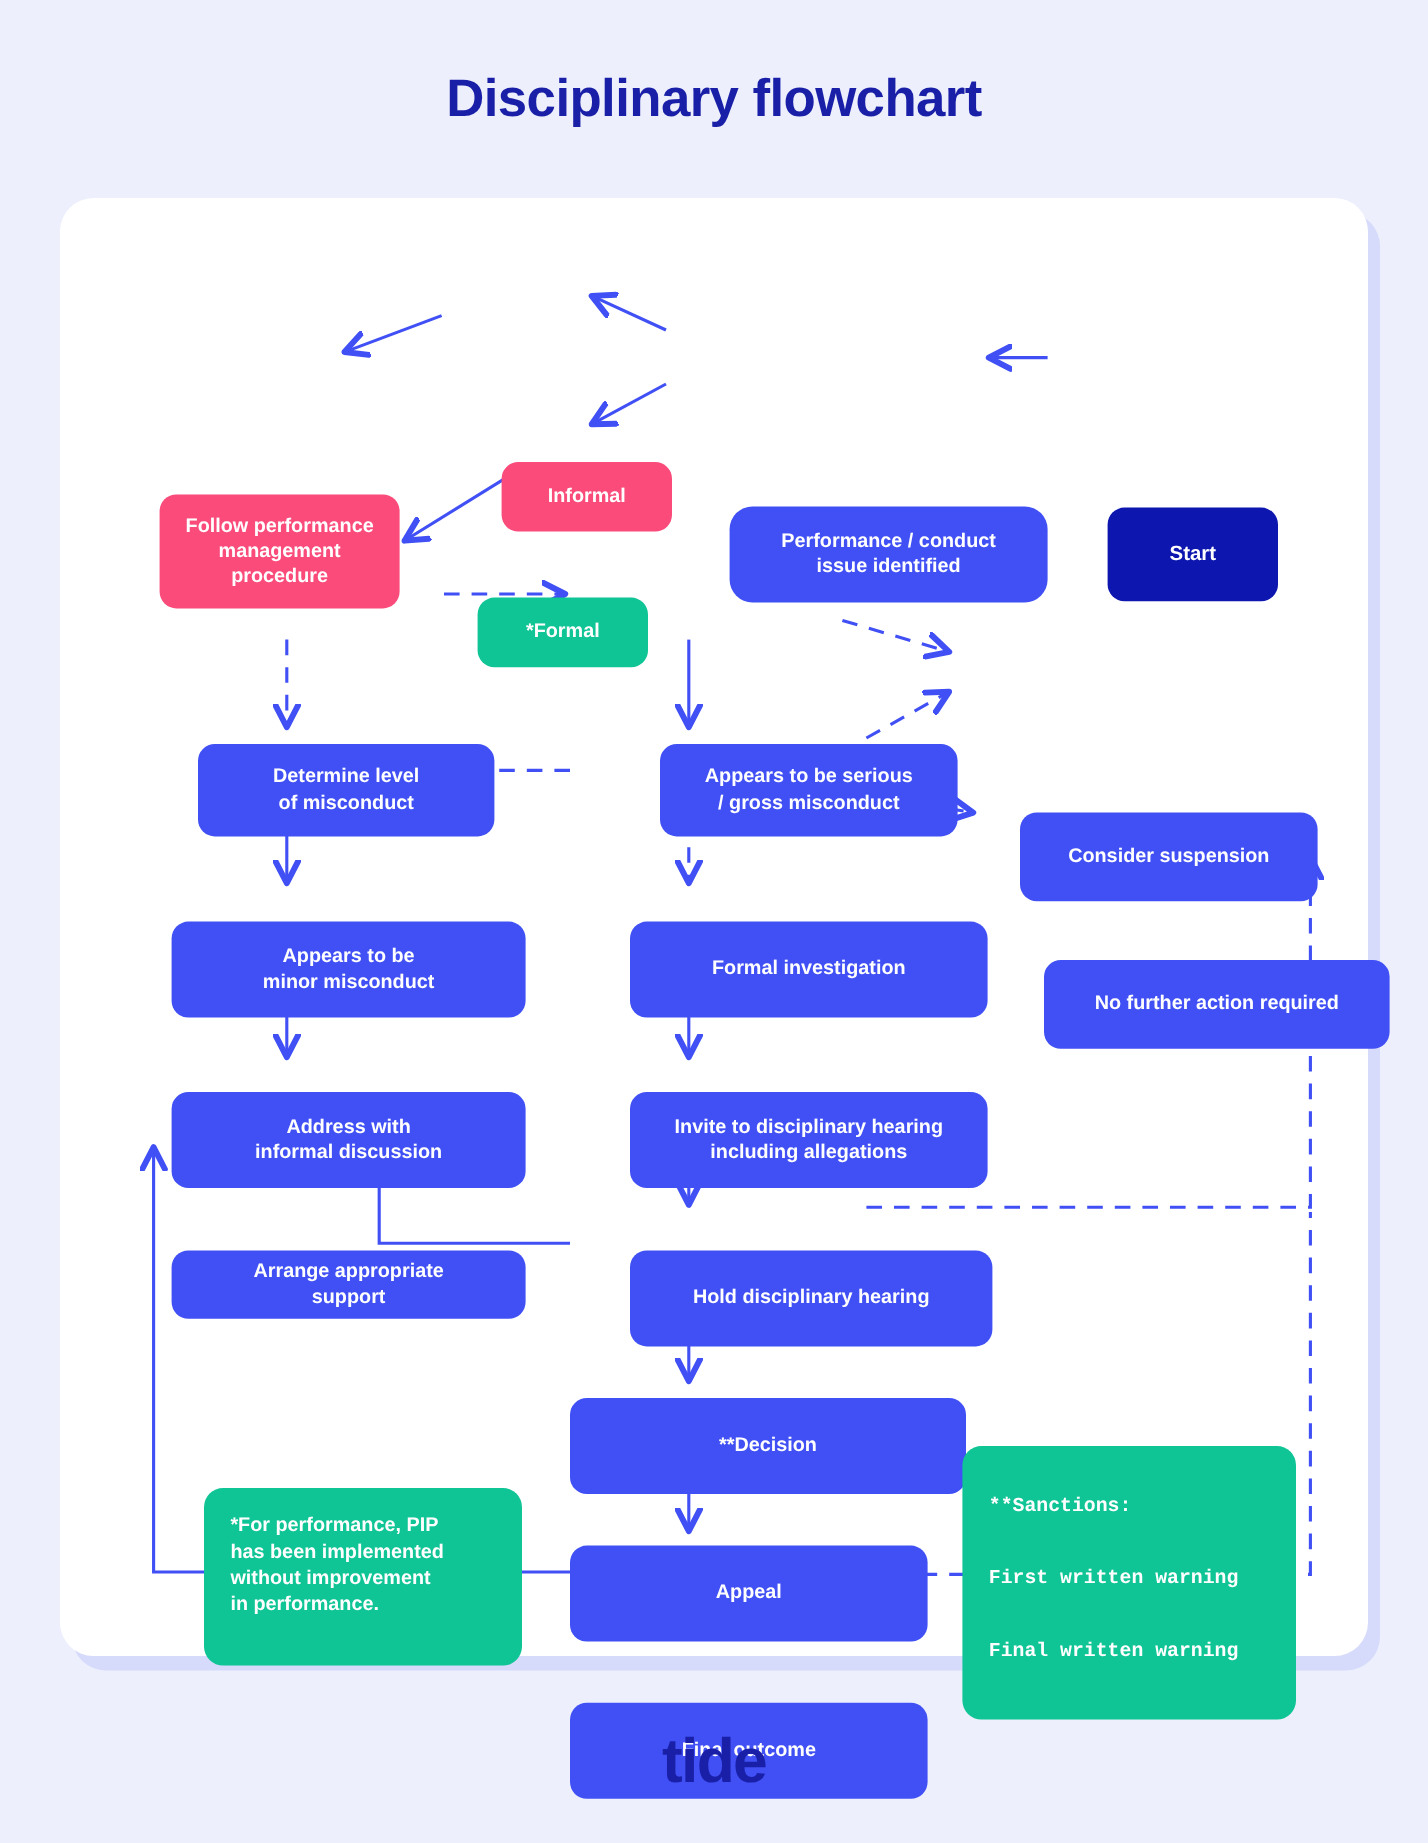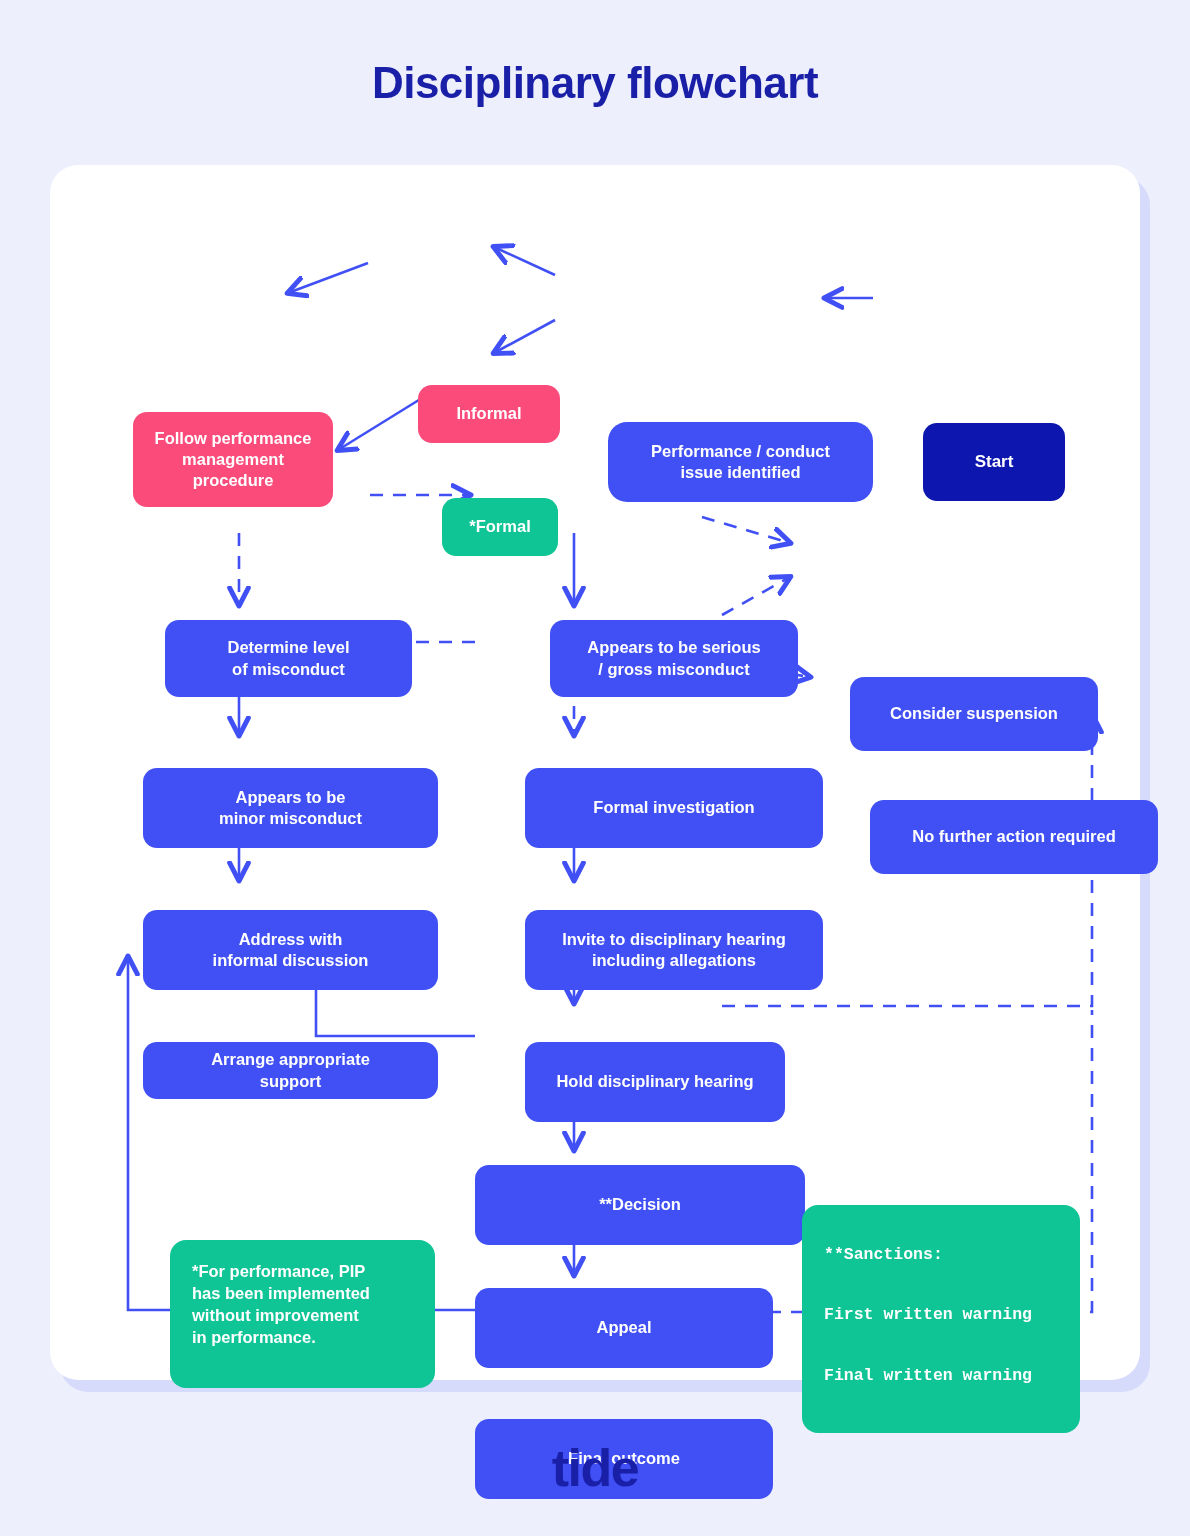--- a/index.html
+++ b/index.html
@@ -133,21 +133,21 @@
 
 <div class="node n-blue" style="left:608px;top:422px;width:265px;height:80px;border-radius:19px;">Performance / conduct
 issue identified</div>
 
 <div class="node n-pink" style="left:418px;top:385px;width:142px;height:58px;">Informal</div>
 
 <div class="node n-pink" style="left:133px;top:412px;width:200px;height:95px;">Follow performance
 management
 procedure</div>
 
-<div class="node n-green" style="left:442px;top:498px;width:116px;height:58px;text-align:center;">*Formal</div>
+<div class="node n-green" style="left:398px;top:498px;width:142px;height:58px;text-align:center;">*Formal</div>
 
 <div class="node n-blue" style="left:165px;top:620px;width:247px;height:77px;">Determine level
 of misconduct</div>
 
 <div class="node n-blue" style="left:550px;top:620px;width:248px;height:77px;">Appears to be serious
 / gross misconduct</div>
 
 <div class="node n-blue" style="left:850px;top:677px;width:248px;height:74px;">Consider suspension</div>
 
 <div class="node n-blue" style="left:143px;top:768px;width:295px;height:80px;">Appears to be
@@ -159,21 +159,21 @@
 
 <div class="node n-blue" style="left:143px;top:910px;width:295px;height:80px;">Address with
 informal discussion</div>
 
 <div class="node n-blue" style="left:525px;top:910px;width:298px;height:80px;">Invite to disciplinary hearing
 including allegations</div>
 
 <div class="node n-blue" style="left:143px;top:1042px;width:295px;height:57px;">Arrange appropriate
 support</div>
 
-<div class="node n-blue" style="left:525px;top:1042px;width:260px;height:80px;">Hold disciplinary hearing</div>
+<div class="node n-blue" style="left:525px;top:1042px;width:302px;height:80px;">Hold disciplinary hearing</div>
 
 <div class="node n-blue" style="left:475px;top:1165px;width:330px;height:80px;">**Decision</div>
 
 <div class="node n-blue" style="left:475px;top:1288px;width:298px;height:80px;">Appeal</div>
 
 <div class="node n-blue" style="left:475px;top:1419px;width:298px;height:80px;">Final outcome</div>
 
 <div class="note" style="left:170px;top:1240px;width:265px;height:148px;">*For performance, PIP
 has been implemented
 without improvement

